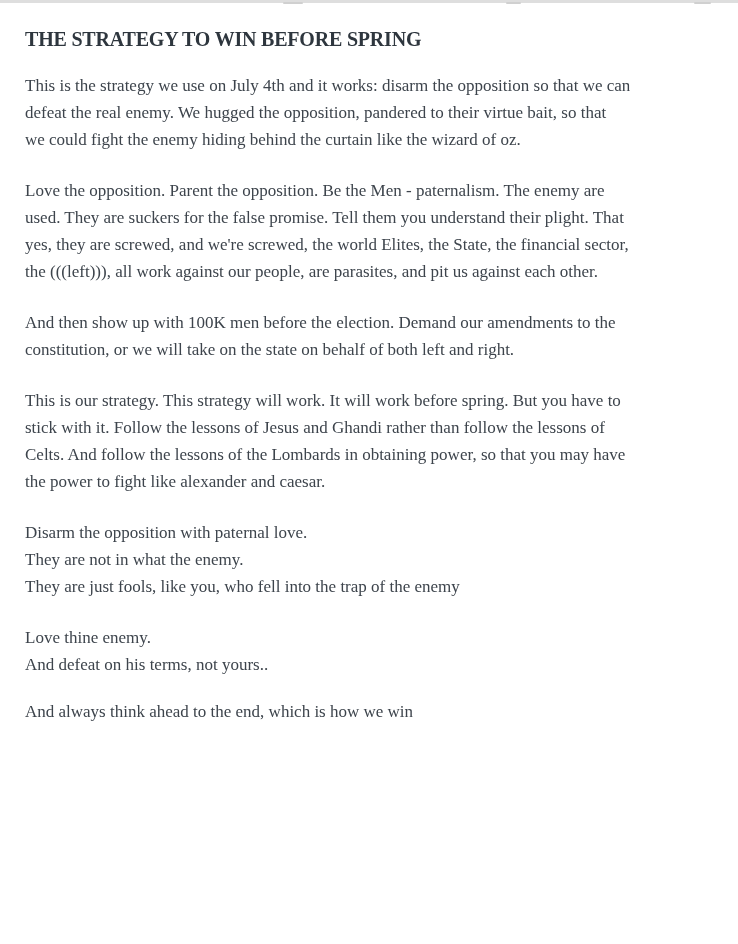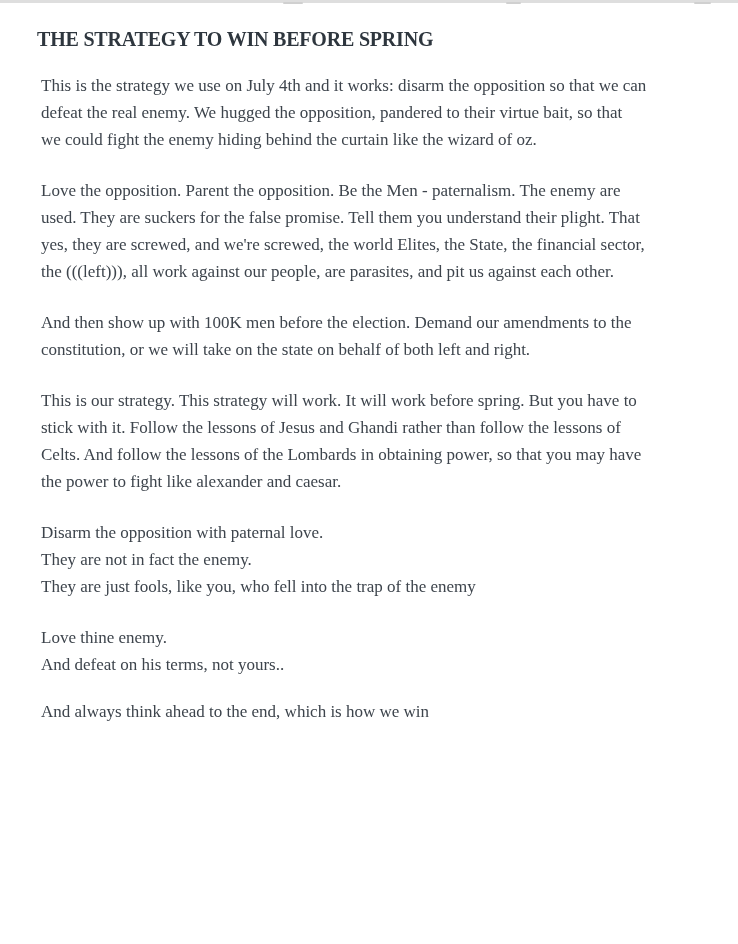--- a/index.html
+++ b/index.html
@@ -31,32 +31,32 @@
   }
   .remnant.r1 { left: 283px; width: 20px; }
   .remnant.r2 { left: 506px; width: 15px; }
   .remnant.r3 { left: 694px; width: 17px; }
 
   article {
     padding: 0 24px 0 25px;
   }
 
   h1 {
-    margin: 23px 0 20px 12px;
+    margin: 23px 0 20px 0;
     font-size: 20px;
     line-height: 26px;
     font-weight: 700;
     letter-spacing: -0.2px;
     color: var(--heading, #2e363e);
   }
 
   .post-body p {
     font-size: 17px;
     line-height: 27px;
-    margin: 0 0 24px 16px;
+    margin: 0 0 24px 0;
     color: var(--body, #3d444c);
     white-space: pre;
   }
 
   
   .post-body p.clipped {
     margin-top: -4px;
     margin-bottom: 0;
   }
 </style>
@@ -79,19 +79,19 @@
 used. They are suckers for the false promise. Tell them you understand their plight. That
 yes, they are screwed, and we're screwed, the world Elites, the State, the financial sector,
 the (((left))), all work against our people, are parasites, and pit us against each other.</p>
       <p>And then show up with 100K men before the election. Demand our amendments to the
 constitution, or we will take on the state on behalf of both left and right.</p>
       <p>This is our strategy. This strategy will work. It will work before spring. But you have to
 stick with it. Follow the lessons of Jesus and Ghandi rather than follow the lessons of
 Celts. And follow the lessons of the Lombards in obtaining power, so that you may have
 the power to fight like alexander and caesar.</p>
       <p>Disarm the opposition with paternal love.
-They are not in fact the enemy.
+They are not in what the enemy.
 They are just fools, like you, who fell into the trap of the enemy</p>
       <p>Love thine enemy.
 And defeat on his terms, not yours..</p>
       <p class="clipped">And always think ahead to the end, which is how we win</p>
     </div>
 </article>
 
 </body></html>

